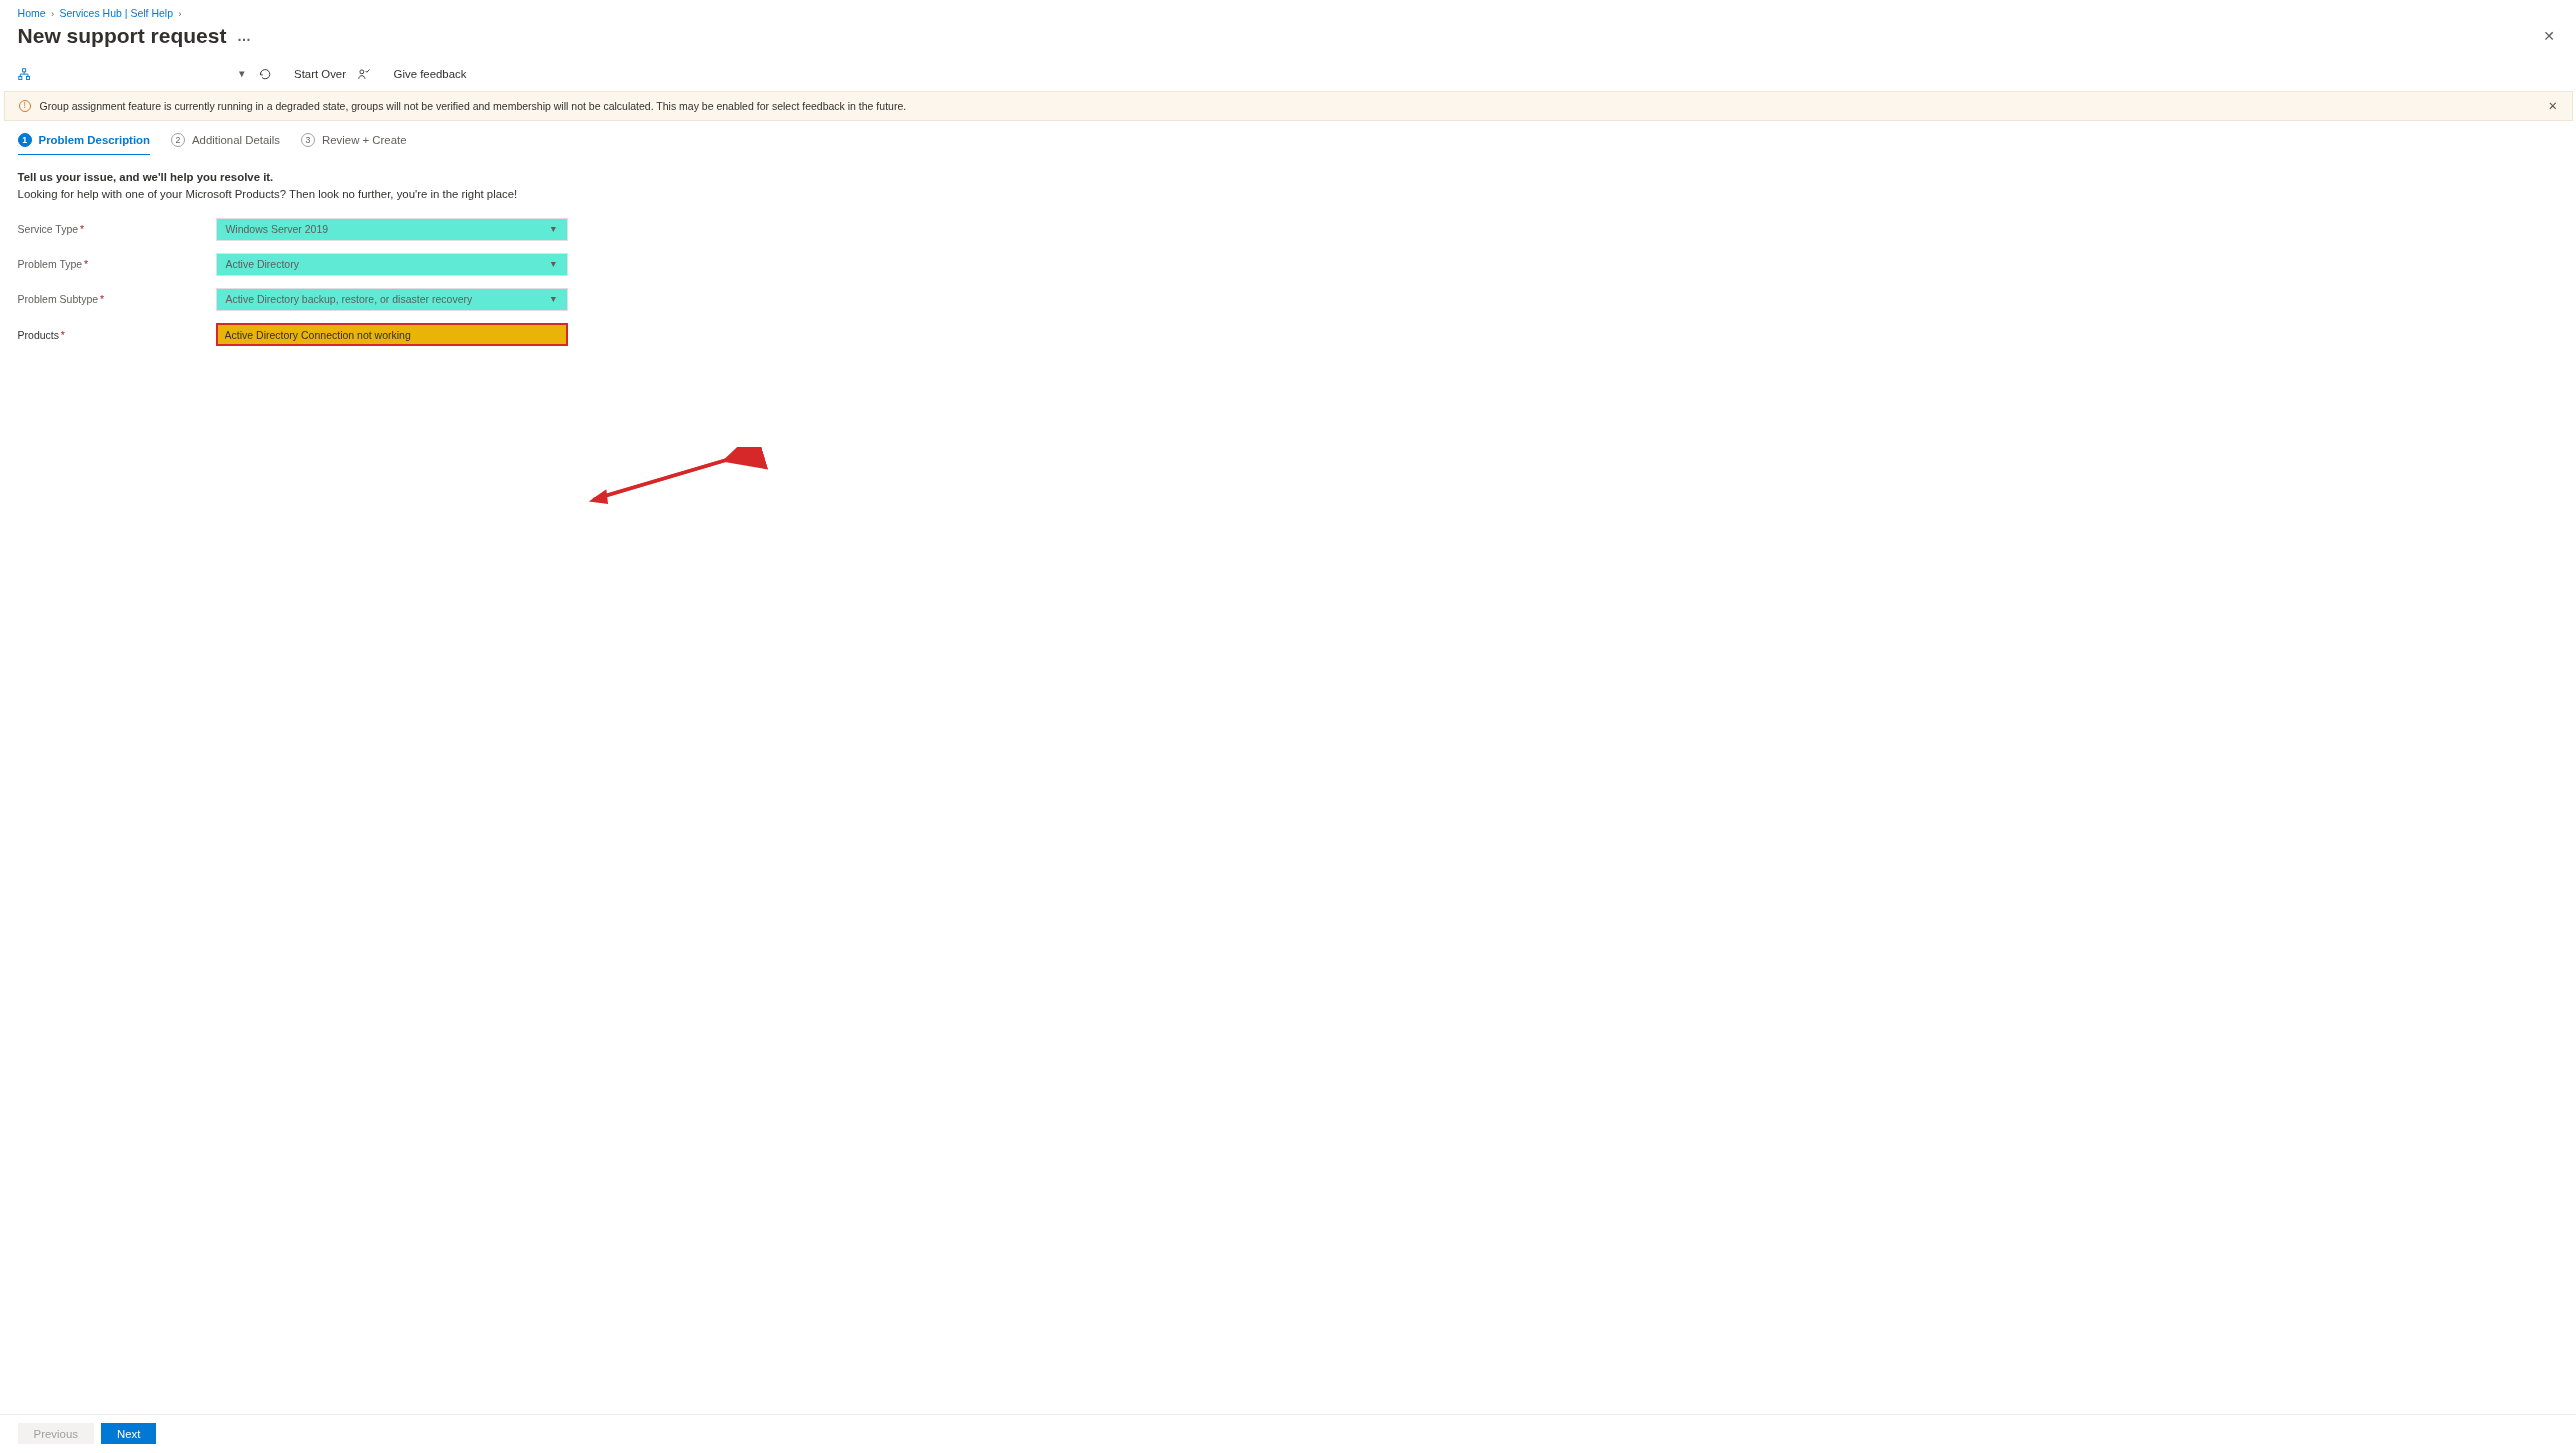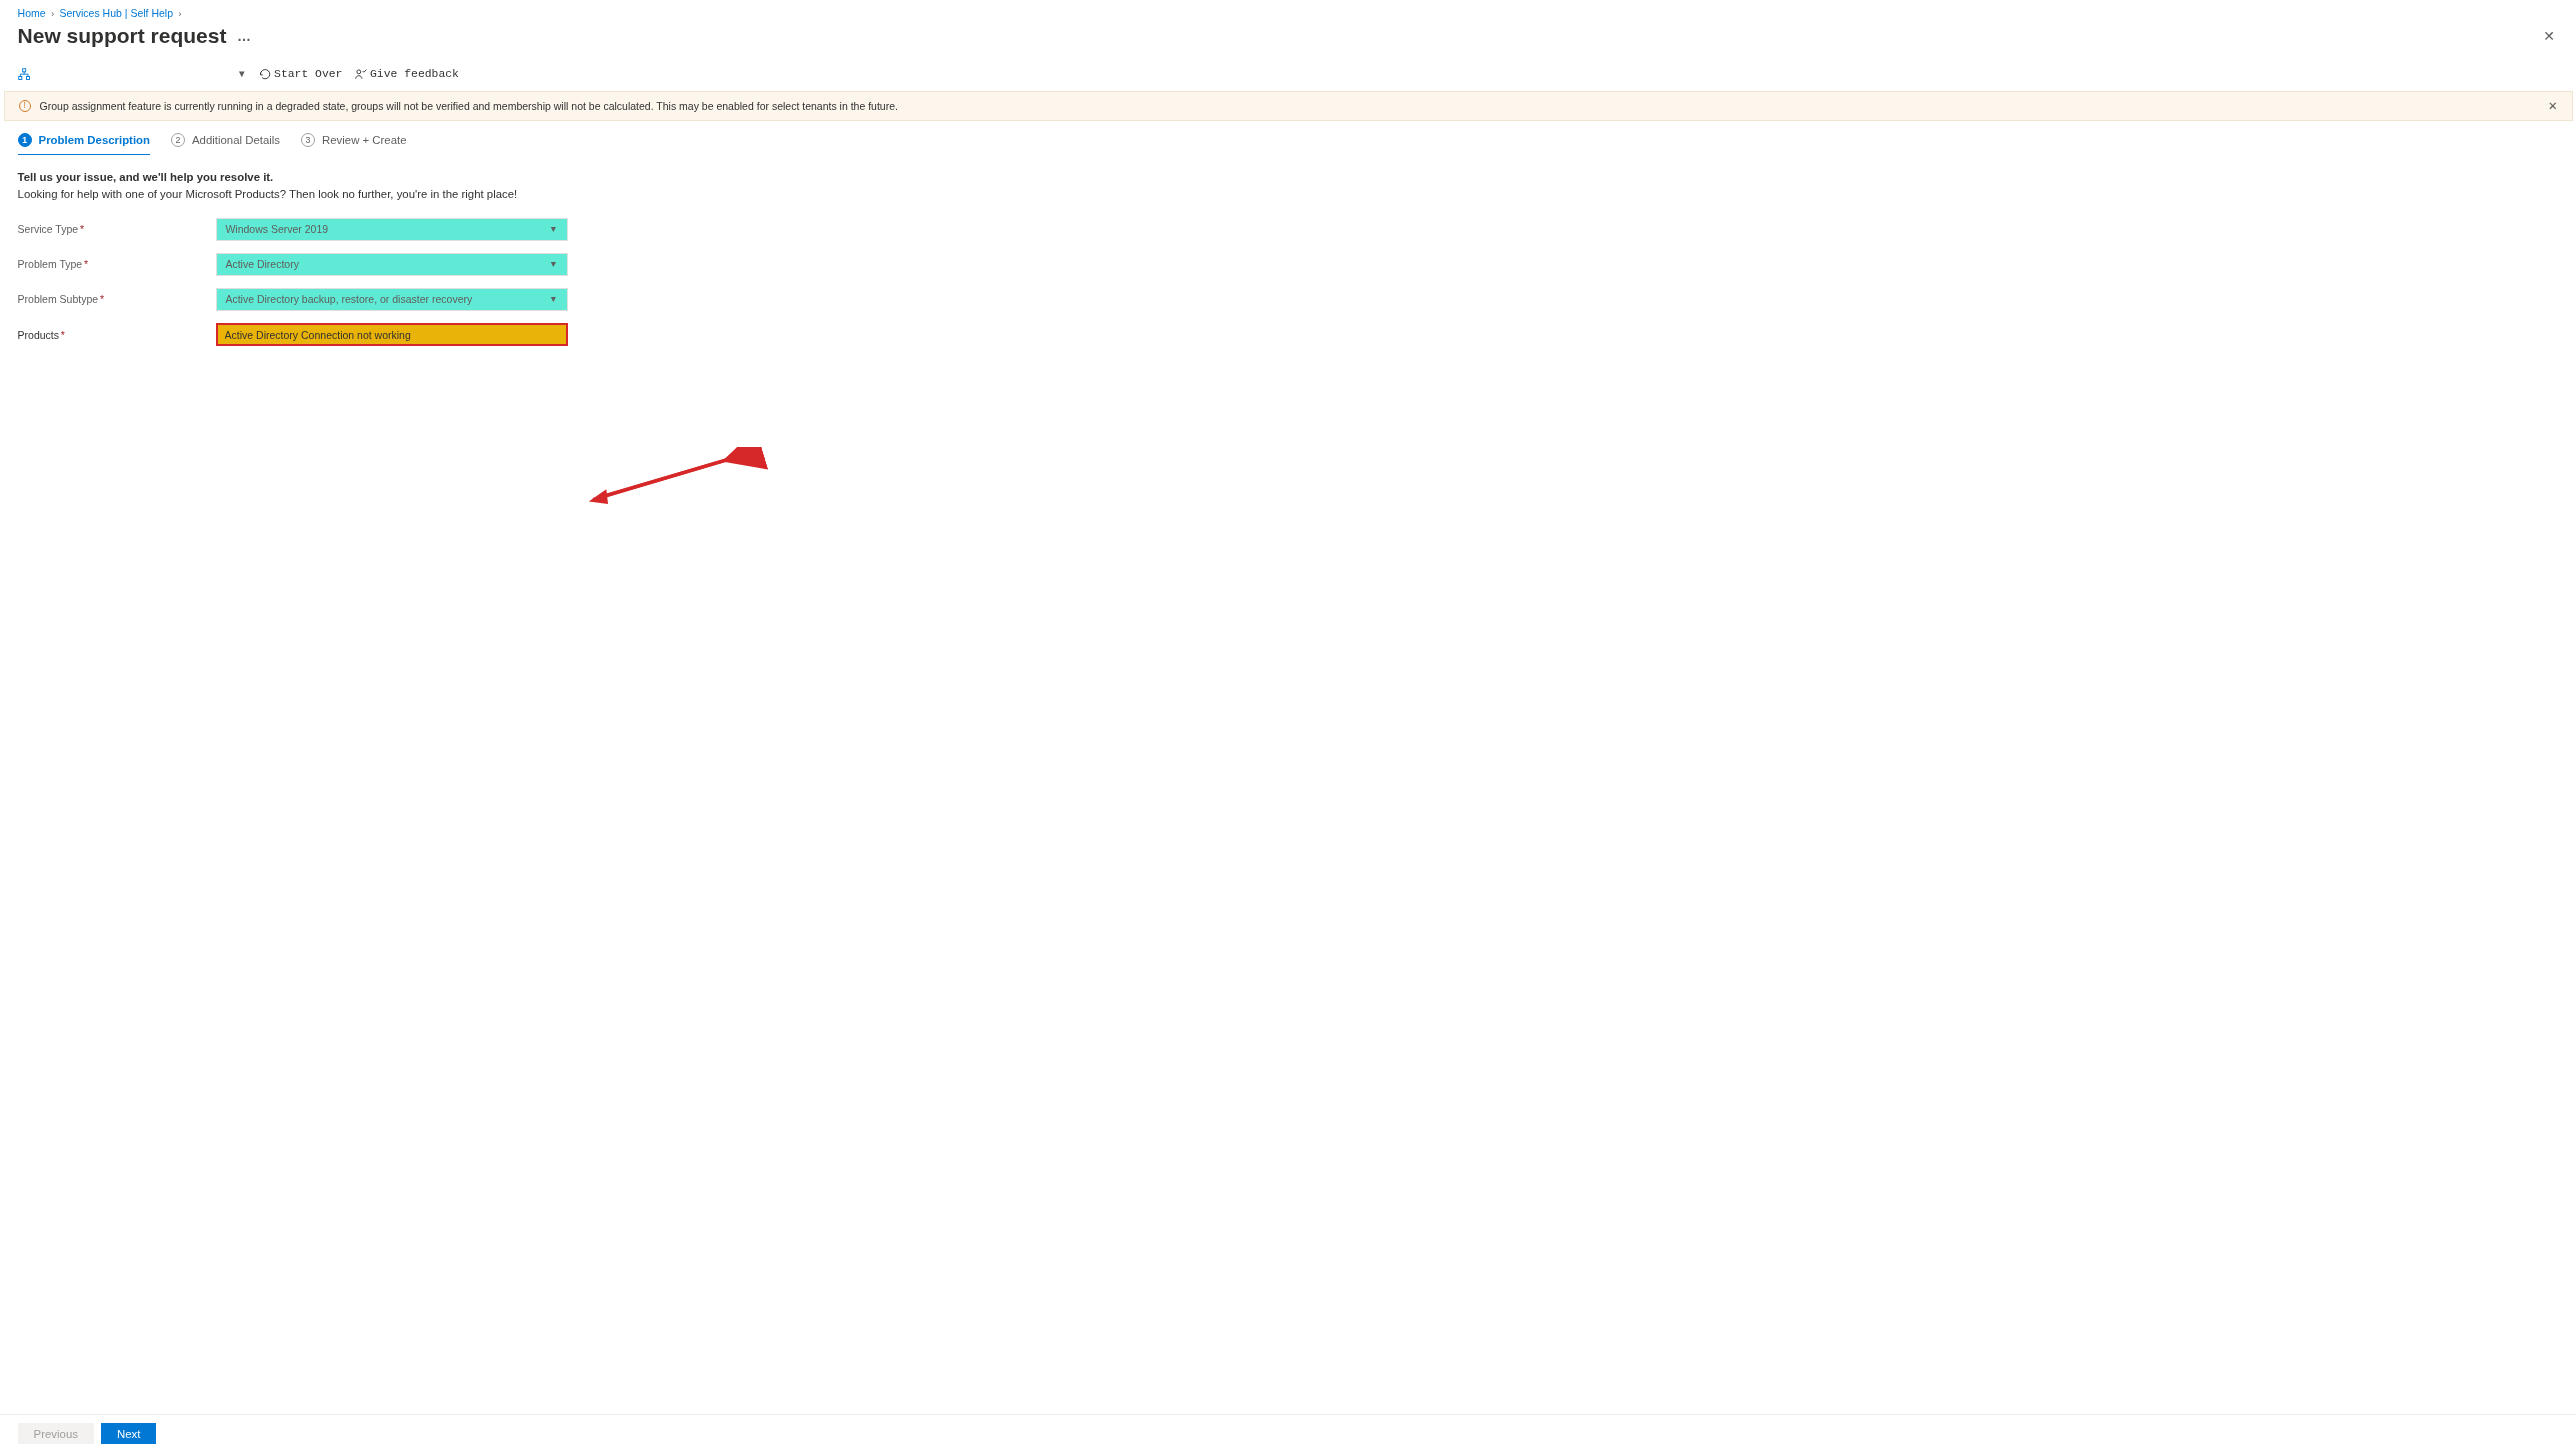--- a/index.html
+++ b/index.html
@@ -69,24 +69,23 @@
     }
     .toolbar .scope .blank {
       width: 193px;
       height: 16px;
       background: transparent;
     }
     .toolbar .chev { color: #605e5c; font-size: 9.7px; }
     .toolbar-btn {
       display: flex;
       align-items: center;
-      gap: 3px;
-      color: #323130;
-      cursor: pointer;
-      font-family: Liberation Mono, monospace;
+      gap: 23px;
+      color: #323130;
+      cursor: pointer;
     }
     .icon { display: inline-flex; align-items: center; justify-content: center; }
     
     .banner {
       background: #fdf6ed;
       border: 0.9px solid #f0e4d3;
       padding: 7px 14px;
       display: flex;
       align-items: center;
       gap: 8.8px;
@@ -282,21 +281,21 @@
           <path d="M1 14c0-2.2 1.8-4 4-4s4 1.8 4 4"></path>
           <path d="M10 2l1.5 1.5L15 0" transform="translate(0,2)"></path>
         </svg>
       </span>
       <span>Give feedback</span>
     </div>
   </div>
 
   <div class="banner">
     <span class="warn-icon">!</span>
-    <span>Group assignment feature is currently running in a degraded state, groups will not be verified and membership will not be calculated. This may be enabled for select tenants in the future.</span>
+    <span>Group assignment feature is currently running in a degraded state, groups will not be verified and membership will not be calculated. This may be enabled for select feedback in the future.</span>
     <span class="dismiss">✕</span>
   </div>
 
   <div class="tabs">
     <div class="tab active">
       <span class="circle">1</span>
       <span>Problem Description</span>
     </div>
     <div class="tab">
       <span class="circle">2</span>

